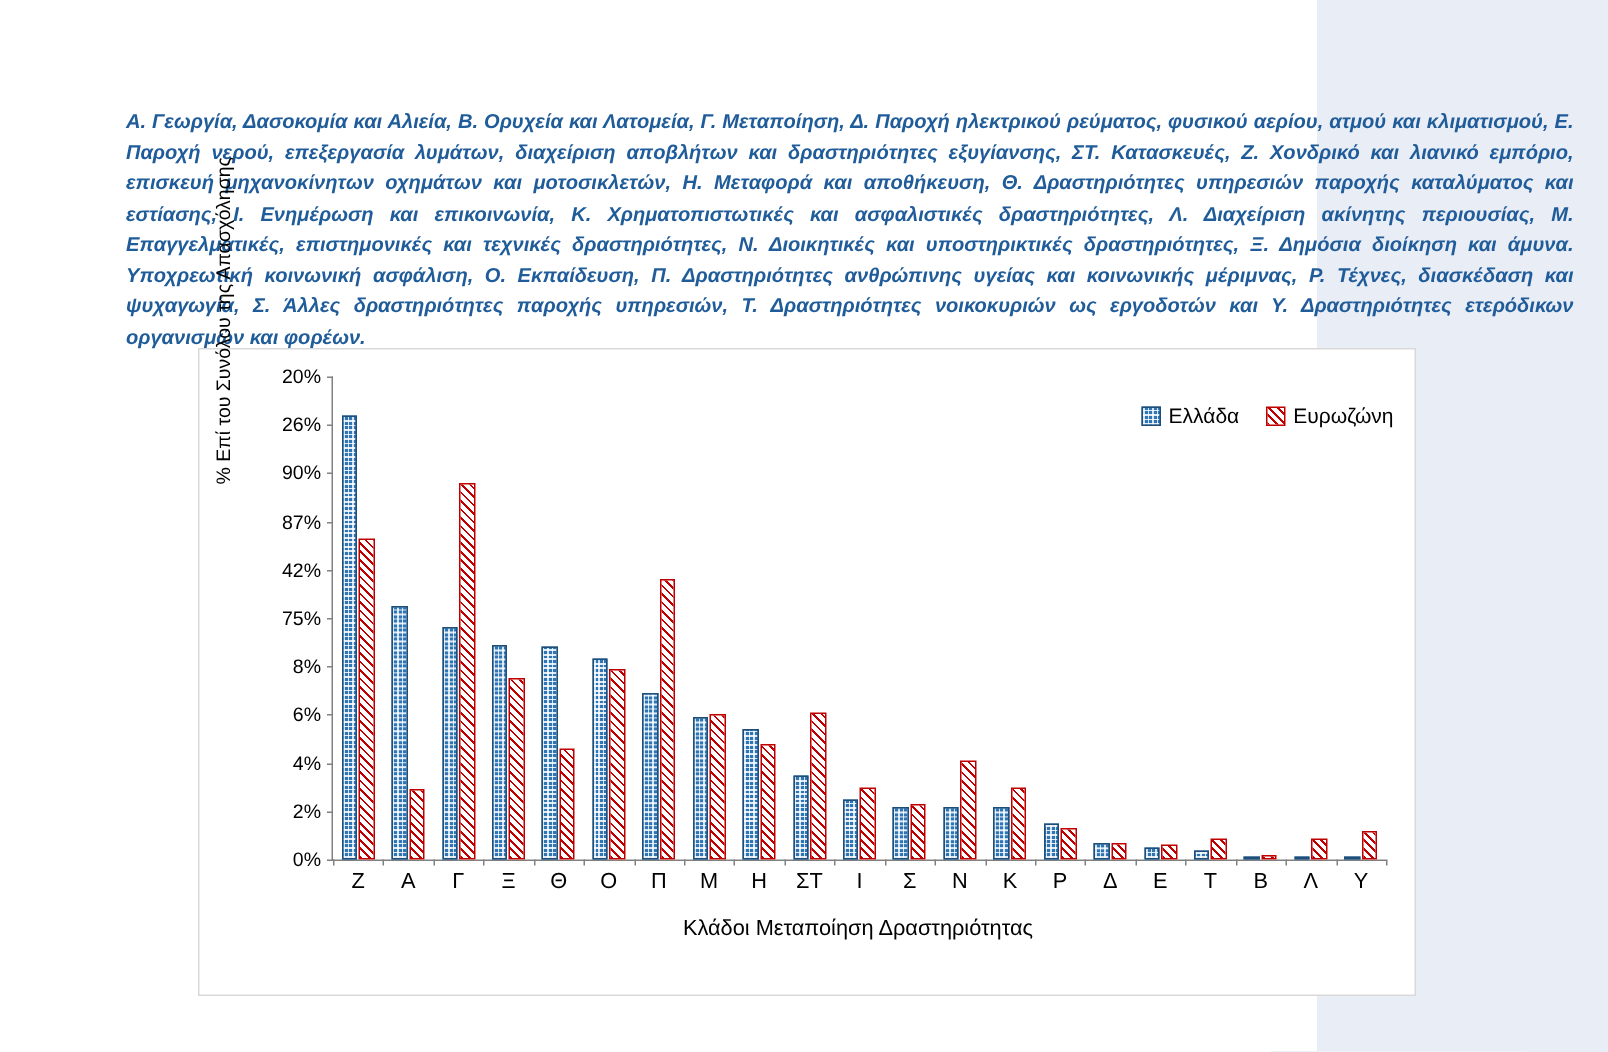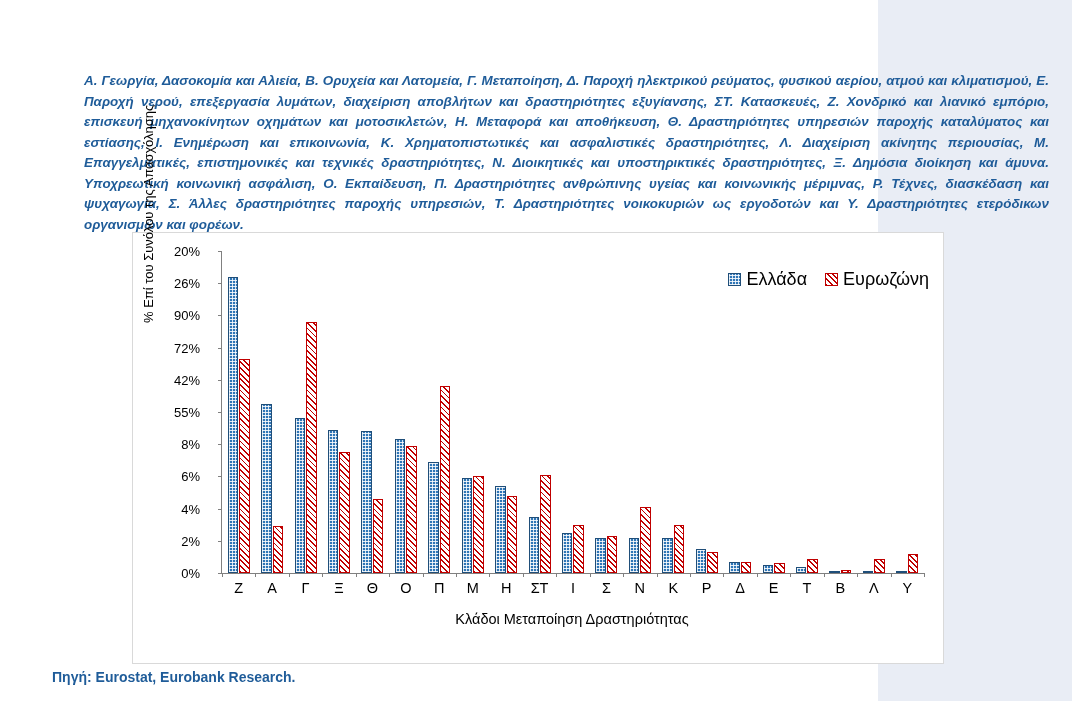--- a/index.html
+++ b/index.html
@@ -98,21 +98,21 @@
     top: 18px;
     width: 702px;
     height: 322px;
     border-left: 1px solid #808080;
     border-bottom: 1px solid #808080;
     box-sizing: content-box;
   }
   .ytick {
     position: absolute;
     right: 100%;
-    margin-right: 22px;
+    margin-right: 8px;
     transform: translateY(-50%);
     font-size: 13px;
     color: #000;
     white-space: nowrap;
   }
   .ytickmark {
     position: absolute;
     right: 100%;
     width: 4px;
     height: 1px;
@@ -182,21 +182,21 @@
     text-decoration: underline;
     white-space: nowrap;
   }
   .legend {
     position: absolute;
     right: 14px;
     top: 36px;
     display: flex;
     align-items: flex-end;
     gap: 18px;
-    font-size: 18px;
+    font-size: 14px;
     color: #000;
   }
   .legend-item {
     display: flex;
     align-items: center;
     gap: 5px;
     white-space: nowrap;
   }
   .swatch {
     width: 13px;
@@ -332,25 +332,25 @@
         <div class="ytick" style="top: 322px;">0%</div>
             <div class="ytickmark" style="top: 322px;"></div>
             <div class="ytick" style="top: 289.8px;">2%</div>
             <div class="ytickmark" style="top: 289.8px;"></div>
             <div class="ytick" style="top: 257.6px;">4%</div>
             <div class="ytickmark" style="top: 257.6px;"></div>
             <div class="ytick" style="top: 225.4px;">6%</div>
             <div class="ytickmark" style="top: 225.4px;"></div>
             <div class="ytick" style="top: 193.2px;">8%</div>
             <div class="ytickmark" style="top: 193.2px;"></div>
-            <div class="ytick" style="top: 161px;">55%</div>
+            <div class="ytick" style="top: 161px;">75%</div>
             <div class="ytickmark" style="top: 161px;"></div>
             <div class="ytick" style="top: 128.8px;">42%</div>
             <div class="ytickmark" style="top: 128.8px;"></div>
-            <div class="ytick" style="top: 96.6px;">72%</div>
+            <div class="ytick" style="top: 96.6px;">87%</div>
             <div class="ytickmark" style="top: 96.6px;"></div>
             <div class="ytick" style="top: 64.4px;">90%</div>
             <div class="ytickmark" style="top: 64.4px;"></div>
             <div class="ytick" style="top: 32.2px;">26%</div>
             <div class="ytickmark" style="top: 32.2px;"></div>
             <div class="ytick" style="top: 0px;">20%</div>
             <div class="ytickmark" style="top: 0px;"></div>
             <div class="xtick" style="left: 16.7143px;">Ζ</div>
             <div class="xtickmark" style="left: 0px;"></div>
             <div class="xtick" style="left: 50.1429px;">Α</div>
@@ -393,15 +393,14 @@
             <div class="xtickmark" style="left: 635.143px;"></div>
             <div class="xtick" style="left: 685.286px;">Υ</div>
             <div class="xtickmark" style="left: 668.571px;"></div>
             <div class="xtickmark" style="left: 702px;"></div>
           </div>
 
         <div class="x-axis-title">Κλάδοι Μεταποίηση Δραστηριότητας</div>
       </div>
     </div>
 
-    <div class="source">Πηγή: Eurostat, Eurobank Research.</div>
   </div>
 </div>
 
 </body></html>

